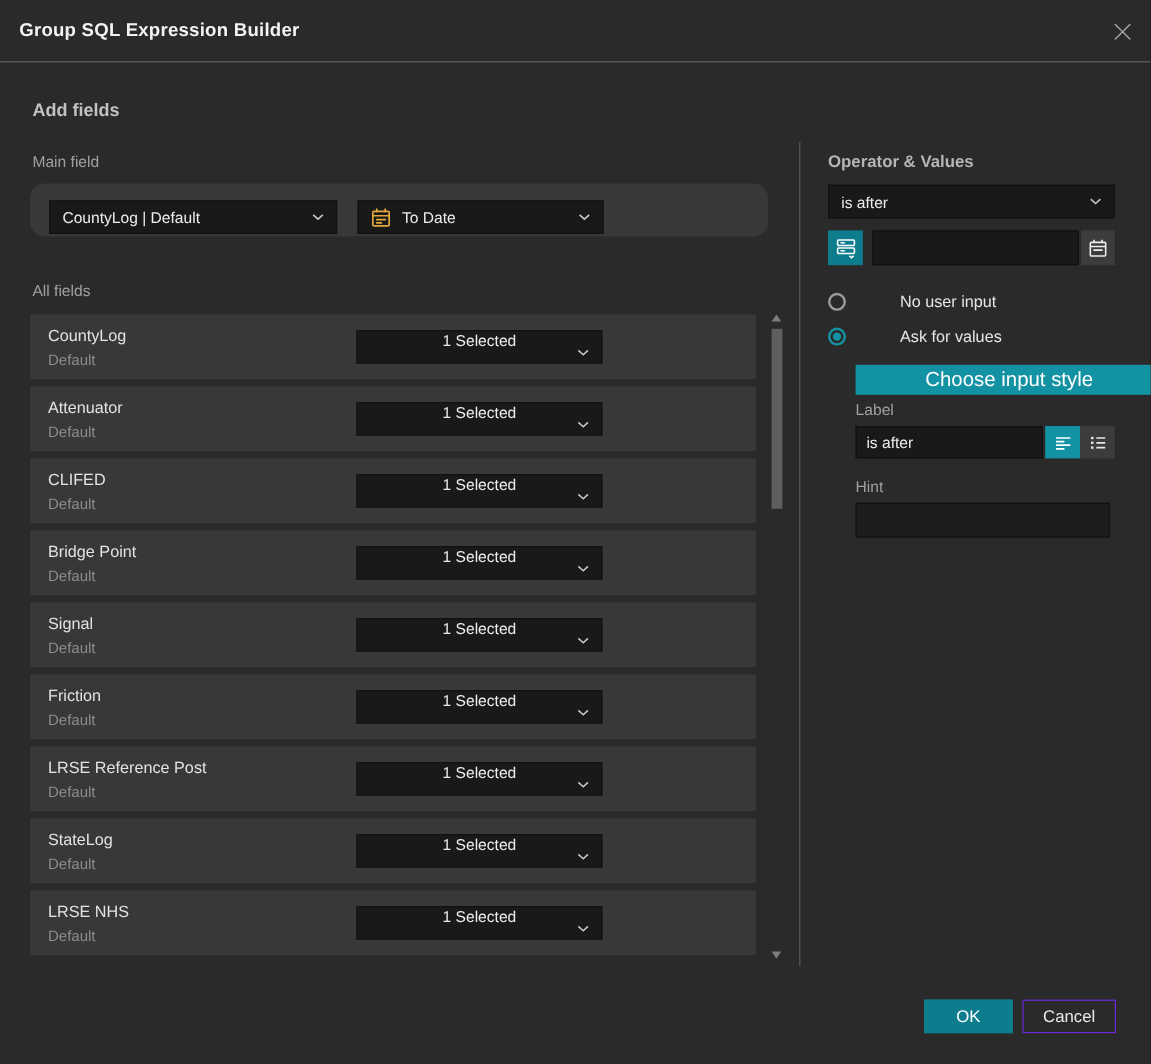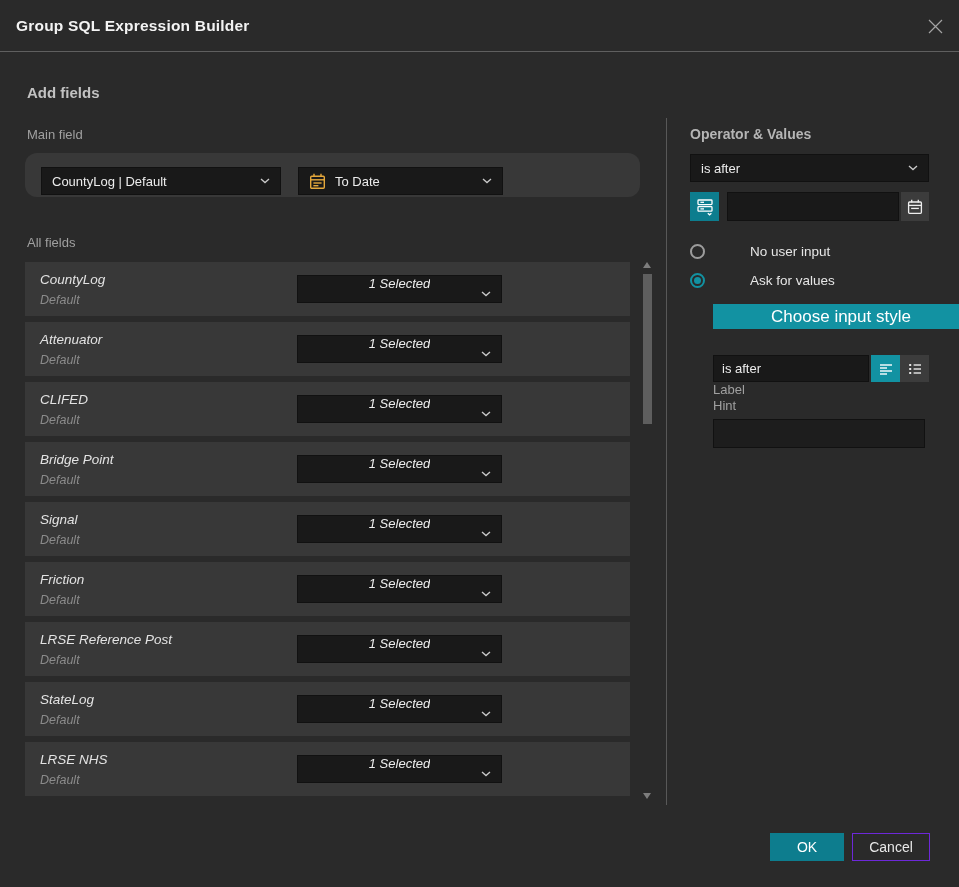--- a/index.html
+++ b/index.html
@@ -30,21 +30,21 @@
   .tinput{background:#191919;border:1px solid #111;color:#ececec;font-size:13px;padding:0 8px;outline:none;}
 
   
   .main-panel{position:absolute;left:25px;top:153px;width:615px;height:44px;background:#383838;border-radius:12px;}
   .main-panel .select-field{position:absolute;left:16px;top:14px;width:240px;}
   .main-panel .select-date{position:absolute;left:273px;top:14px;width:205px;}
   .select-date .cal{display:flex;margin-right:9px;color:var(--date-icon);}
 
   
   .fields-list{position:absolute;left:25px;top:260px;width:627px;height:543px;}
-  .fields-list .rows{position:absolute;left:0;top:2px;width:605px;font-style:italic;}
+  .fields-list .rows{position:absolute;left:0;top:2px;width:605px;}
   .field-row{position:relative;width:605px;height:54px;background:#383838;margin-bottom:6px;}
   .fr-name{position:absolute;left:15px;top:10px;font-size:13.5px;color:#e3e3e3;}
   .fr-sub{position:absolute;left:15px;top:31px;font-size:12.5px;color:#8b8b8b;}
   .field-row .select{position:absolute;left:272px;top:13px;width:205px;flex-direction:column;}
 
   
   .scrollbar{position:absolute;left:618px;top:0;width:9px;height:543px;}
   .scroll-up{position:absolute;left:0;top:2px;width:0;height:0;border-left:4.5px solid transparent;border-right:4.5px solid transparent;border-bottom:6px solid #7d7d7d;cursor:pointer;}
   .scroll-thumb{position:absolute;left:0;top:14px;width:9px;height:150px;background:#5e5e5e;cursor:pointer;}
   .scroll-down{position:absolute;left:0;top:533px;width:0;height:0;border-left:4.5px solid transparent;border-right:4.5px solid transparent;border-top:6px solid #7d7d7d;cursor:pointer;}
@@ -61,21 +61,21 @@
 
   .radio-row{position:absolute;left:690px;display:flex;align-items:center;cursor:pointer;gap:36px;}
   .radio-row-1{top:244px;}
   .radio-row-2{top:273px;}
   .radio{width:15px;height:15px;border-radius:50%;border:2px solid #9c9c9c;position:relative;flex:0 0 auto;}
   .radio.selected{border-color:var(--accent-bright);}
   .radio.selected::after{content:"";position:absolute;inset:2px;border-radius:50%;background:var(--accent-bright);}
   .radio-label{margin-left:9px;font-size:13.5px;color:#e6e6e6;}
 
   .choose-btn{position:absolute;left:713px;top:304px;width:256px;height:25px;background:var(--accent-bright);color:#fff;font-size:17px;display:flex;align-items:center;justify-content:center;cursor:pointer;}
-  .lbl-label{position:absolute;left:713px;top:334px;margin-top:48px;}
+  .lbl-label{position:absolute;left:713px;top:334px;}
   .label-input{position:absolute;left:713px;top:355px;width:156px;height:27px;}
   .style-btn{position:absolute;top:355px;width:29px;height:27px;display:flex;align-items:center;justify-content:center;cursor:pointer;color:#fff;}
   .style-btn.align{left:871px;background:var(--accent-bright);}
   .style-btn.list{left:900px;background:#3c3c3c;color:#e8e8e8;}
   .lbl-hint{position:absolute;left:713px;top:398px;}
   .hint-input{position:absolute;left:713px;top:419px;width:212px;height:29px;background:#1d1d1d;}
 
   
   .ok-btn{position:absolute;left:770px;top:833px;width:74px;height:28px;background:var(--accent);border:1px solid var(--accent);color:#fff;font-size:14px;display:flex;align-items:center;justify-content:center;cursor:pointer;}
   .cancel-btn{position:absolute;left:852px;top:833px;width:78px;height:28px;background:transparent;border:1px solid #6d28d9;color:#e8e8e8;font-size:14px;display:flex;align-items:center;justify-content:center;cursor:pointer;}

